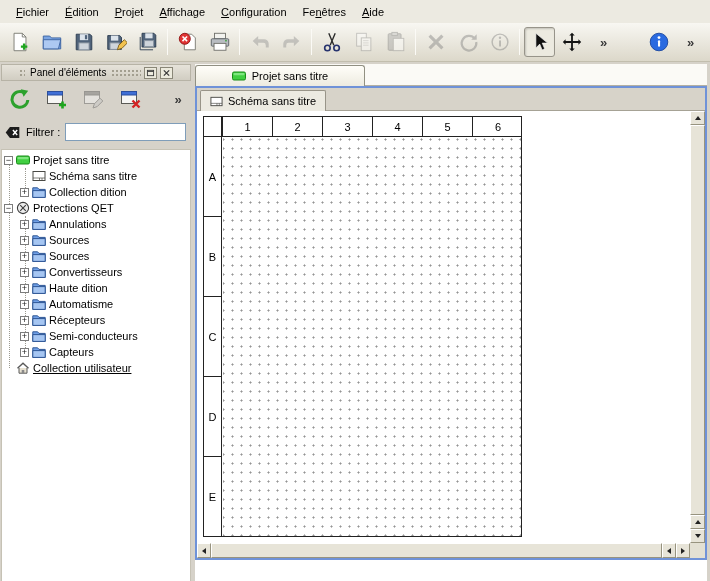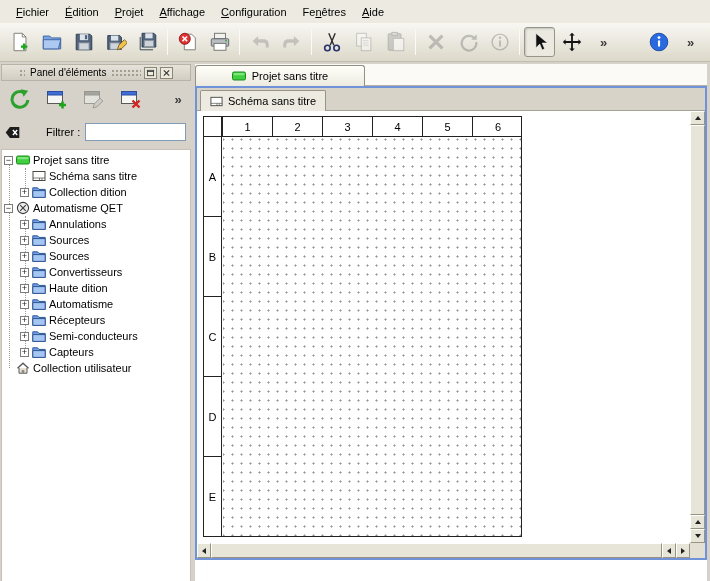--- a/index.html
+++ b/index.html
@@ -43,21 +43,21 @@
   .dock-btn svg { width:9px; height:8px; display:block; }
 
   
   .panel-toolbar { height:36px; flex:0 0 36px; display:flex; align-items:center; gap:9px; padding:2px 6px; }
   .pt-btn { width:28px; height:28px; display:flex; align-items:center; justify-content:center; }
   .pt-btn .icon svg { width:24px; height:24px; display:block; }
   .pt-btn.disabled { filter:grayscale(1) opacity(.45); }
   .panel-overflow { margin-left:auto; width:16px; display:flex; justify-content:center; }
   .filter-row { display:flex; align-items:center; gap:5px; padding:6px 4px; }
   .filter-row .icon svg { width:17px; height:17px; display:block; }
-  .filter-label { white-space:nowrap;margin-left:20px; }
+  .filter-label { white-space:nowrap; }
   .filter-input { flex:1; height:18px; min-width:0; border:1px solid #7f9db9; background:#fff;
                   font:11px "Liberation Sans", sans-serif; padding:1px 3px; margin-right:2px; }
   .tree { flex:1; background:#fff; margin:2px 1px 0 1px; border:1px solid #c6c2b5; border-bottom:none;
           padding-top:2px; overflow:hidden; position:relative; }
   .tree-row { height:16px; display:flex; align-items:center; gap:3px; position:relative; z-index:1; }
   .expander { width:9px; height:9px; flex:0 0 9px; border:1px solid #7c7c7c; background:#fff;
               font-size:9px; line-height:7px; text-align:center; color:#222; }
   .expander-spacer { width:9px; flex:0 0 9px; }
   .tree-row .icon svg { width:14px; height:14px; display:block; }
   .tree-label { white-space:nowrap; }
@@ -405,21 +405,21 @@
             <span class="tree-label">Collection dition</span>
           </div>
           <div class="tree-row" style="padding-left: 2px;">
             <span class="expander">−</span>
             <span class="icon">
               <svg viewBox="0 0 14 14">
                 <circle cx="7" cy="7" r="5.6" fill="#ececec" stroke="#3c3c3c" stroke-width="1.1"></circle>
                 <path d="M4.2 4.2l5.6 5.6M9.8 4.2L4.2 9.8" stroke="#3c3c3c" stroke-width="1.1"></path>
               </svg>
             </span>
-            <span class="tree-label">Automatisme QET</span>
+            <span class="tree-label">Protections QET</span>
           </div>
           <div class="tree-row" style="padding-left: 18px;">
             <span class="expander">+</span>
             <span class="icon">
               <svg viewBox="0 0 14 14">
                 <path d="M0.8 2.8h4.8l1.4 1.6h6.2v8H0.8z" fill="#6fa0e8" stroke="#2f5795"></path>
                 <path d="M0.8 5.6h12.4v6.8H0.8z" fill="#a6c6f2" stroke="#2f5795"></path>
               </svg>
             </span>
             <span class="tree-label">Annulations</span>
@@ -497,21 +497,21 @@
           <div class="tree-row" style="padding-left: 18px;">
             <span class="expander">+</span>
             <span class="icon">
               <svg viewBox="0 0 14 14">
                 <path d="M0.8 2.8h4.8l1.4 1.6h6.2v8H0.8z" fill="#6fa0e8" stroke="#2f5795"></path>
                 <path d="M0.8 5.6h12.4v6.8H0.8z" fill="#a6c6f2" stroke="#2f5795"></path>
               </svg>
             </span>
             <span class="tree-label">Capteurs</span>
           </div>
-          <div class="tree-row" style="padding-left: 2px;">
+          <div class="tree-row" style="padding-left: 2px; text-decoration: underline;">
             <span class="expander-spacer"></span>
             <span class="icon">
               <svg viewBox="0 0 14 14">
                 <path d="M1.5 7.2L7 2.3l5.5 4.9" fill="none" stroke="#5a5a5a" stroke-width="1.4"></path>
                 <path d="M3 7v5.2h8V7" fill="#e8e2d2" stroke="#5a5a5a"></path>
                 <rect x="5.7" y="9" width="2.6" height="3.2" fill="#8a8a8a"></rect>
               </svg>
             </span>
             <span class="tree-label">Collection utilisateur</span>
           </div>

